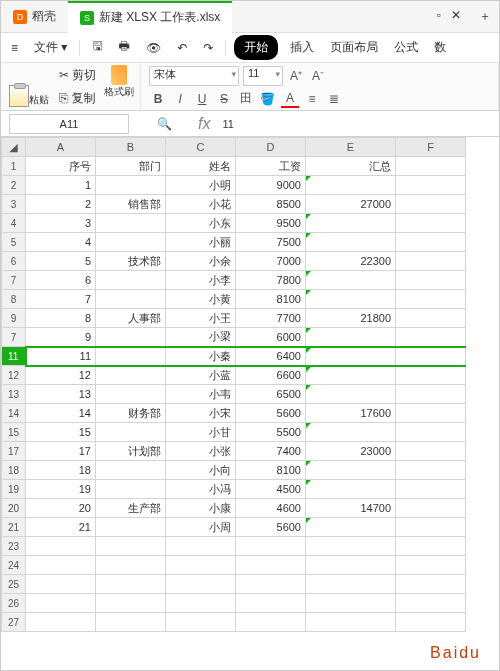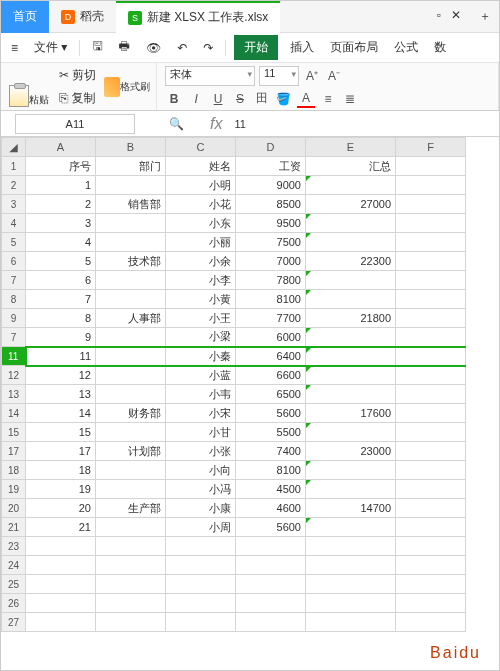--- a/index.html
+++ b/index.html
@@ -11,35 +11,35 @@
 .tab.dao{color:#555}
 .tab.file{background:#fff;border-top:2px solid #1aad19}
 .ico{width:14px;height:14px;display:inline-block;border-radius:2px}
 .ico.d{background:#ff6a00;text-align:center;color:#fff;font-size:9px;line-height:14px}
 .ico.s{background:#1aad19;text-align:center;color:#fff;font-size:9px;line-height:14px}
 .winbtns{margin-left:auto;display:flex;gap:10px;padding-right:8px;color:#888}
 .winbtns span{cursor:pointer}
 .menubar{display:flex;align-items:center;height:30px;padding:0 6px;gap:8px;border-bottom:1px solid #e5e5e5;color:#555}
 .menubar .sep{width:1px;height:16px;background:#ddd}
 .mb{cursor:pointer;padding:2px 4px}
-.mb.start{background:#15803d;color:#fff;border-radius:0;padding:4px 10px}
+.mb.start{background:#000000;color:#fff;border-radius:10px;padding:4px 10px}
 .toolbar{display:flex;height:48px;border-bottom:1px solid #d0d0d0;background:#fafafa}
 .tbgrp{display:flex;flex-direction:column;justify-content:center;align-items:center;padding:2px 6px;border-right:1px solid #e5e5e5}
 .tbbtn{display:flex;align-items:center;gap:3px;padding:2px 4px;cursor:pointer;color:#555;font-size:11px}
 .paste{display:flex;align-items:flex-end;cursor:pointer;padding:2px}
 .paste .picon{width:20px;height:22px;border:1px solid #999;background:linear-gradient(#fff,#ffe9a8);position:relative}
 .paste .picon:before{content:"";position:absolute;top:-3px;left:4px;width:10px;height:4px;border:1px solid #999;background:#ccc;border-radius:2px}
-.fmt{display:flex;align-items:center;cursor:pointer}
+.fmt{display:flex;flex-direction:column;align-items:center;cursor:pointer}
 .fmt .ficon{width:16px;height:20px;background:linear-gradient(45deg,#ffcb6b,#ff9e2c);border-radius:2px}
 .fontrow{display:flex;gap:4px;align-items:center}
 .fsel{border:1px solid #ccc;background:#fff;height:20px;padding:0 14px 0 4px;font-size:11px;position:relative;cursor:pointer}
 .fsel:after{content:"▾";position:absolute;right:2px;top:2px;font-size:9px;color:#888}
 .ib{width:18px;height:18px;display:flex;align-items:center;justify-content:center;cursor:pointer;color:#555;font-size:12px}
 .namebox{display:flex;align-items:center;height:26px;border-bottom:1px solid #d0d0d0}
-.nb{width:120px;border:1px solid #ccc;margin:2px 14px;height:20px;text-align:center;line-height:18px;background:#fff;font-size:11px}
+.nb{width:120px;border:1px solid #ccc;margin:2px 8px;height:20px;text-align:center;line-height:18px;background:#fff;font-size:11px}
 .fxlbl{font-style:italic;color:#888;margin:0 6px;font-size:16px}
 .formula{flex:1;padding:0 6px;font-size:11px}
 .grid{position:relative;overflow:hidden}
 table{border-collapse:collapse;table-layout:fixed}
 th,td{border:1px solid #d4d4d4;height:19px;font-size:11px;padding:0 4px;overflow:hidden;white-space:nowrap;background:#fff}
 th{background:#f0f0f0;color:#555;font-weight:normal;text-align:center}
 th.corner{background:#f0f0f0;width:24px}
 th.col{width:70px}
 th.rh{width:24px;text-align:center;font-size:10px}
 td.num{text-align:right}
@@ -49,23 +49,20 @@
 tr.selrow td{border-top:2px solid #1aad19;border-bottom:2px solid #1aad19}
 tr.selrow td:first-of-type{border-left:2px solid #1aad19}
 .greenflag{position:relative}
 .greenflag:before{content:"";position:absolute;top:0;left:0;border-top:5px solid #1aad19;border-right:5px solid transparent}
 .wm{position:absolute;bottom:8px;right:18px;color:#c2410c;font-size:16px;letter-spacing:2px;pointer-events:none}
 </style>
 </head>
 <body>
 
 <div class="tabs">
-  <div class="tab home">
-      <span>首页</span>
-    </div>
   <div class="tab dao">
       <span class="ico d">D</span>
       <span>稻壳</span>
     </div>
   <div class="tab file">
       <span class="ico s">S</span>
       <span>新建 XLSX 工作表.xlsx</span>
     </div>
   <div class="winbtns">
     <span>▫</span>

